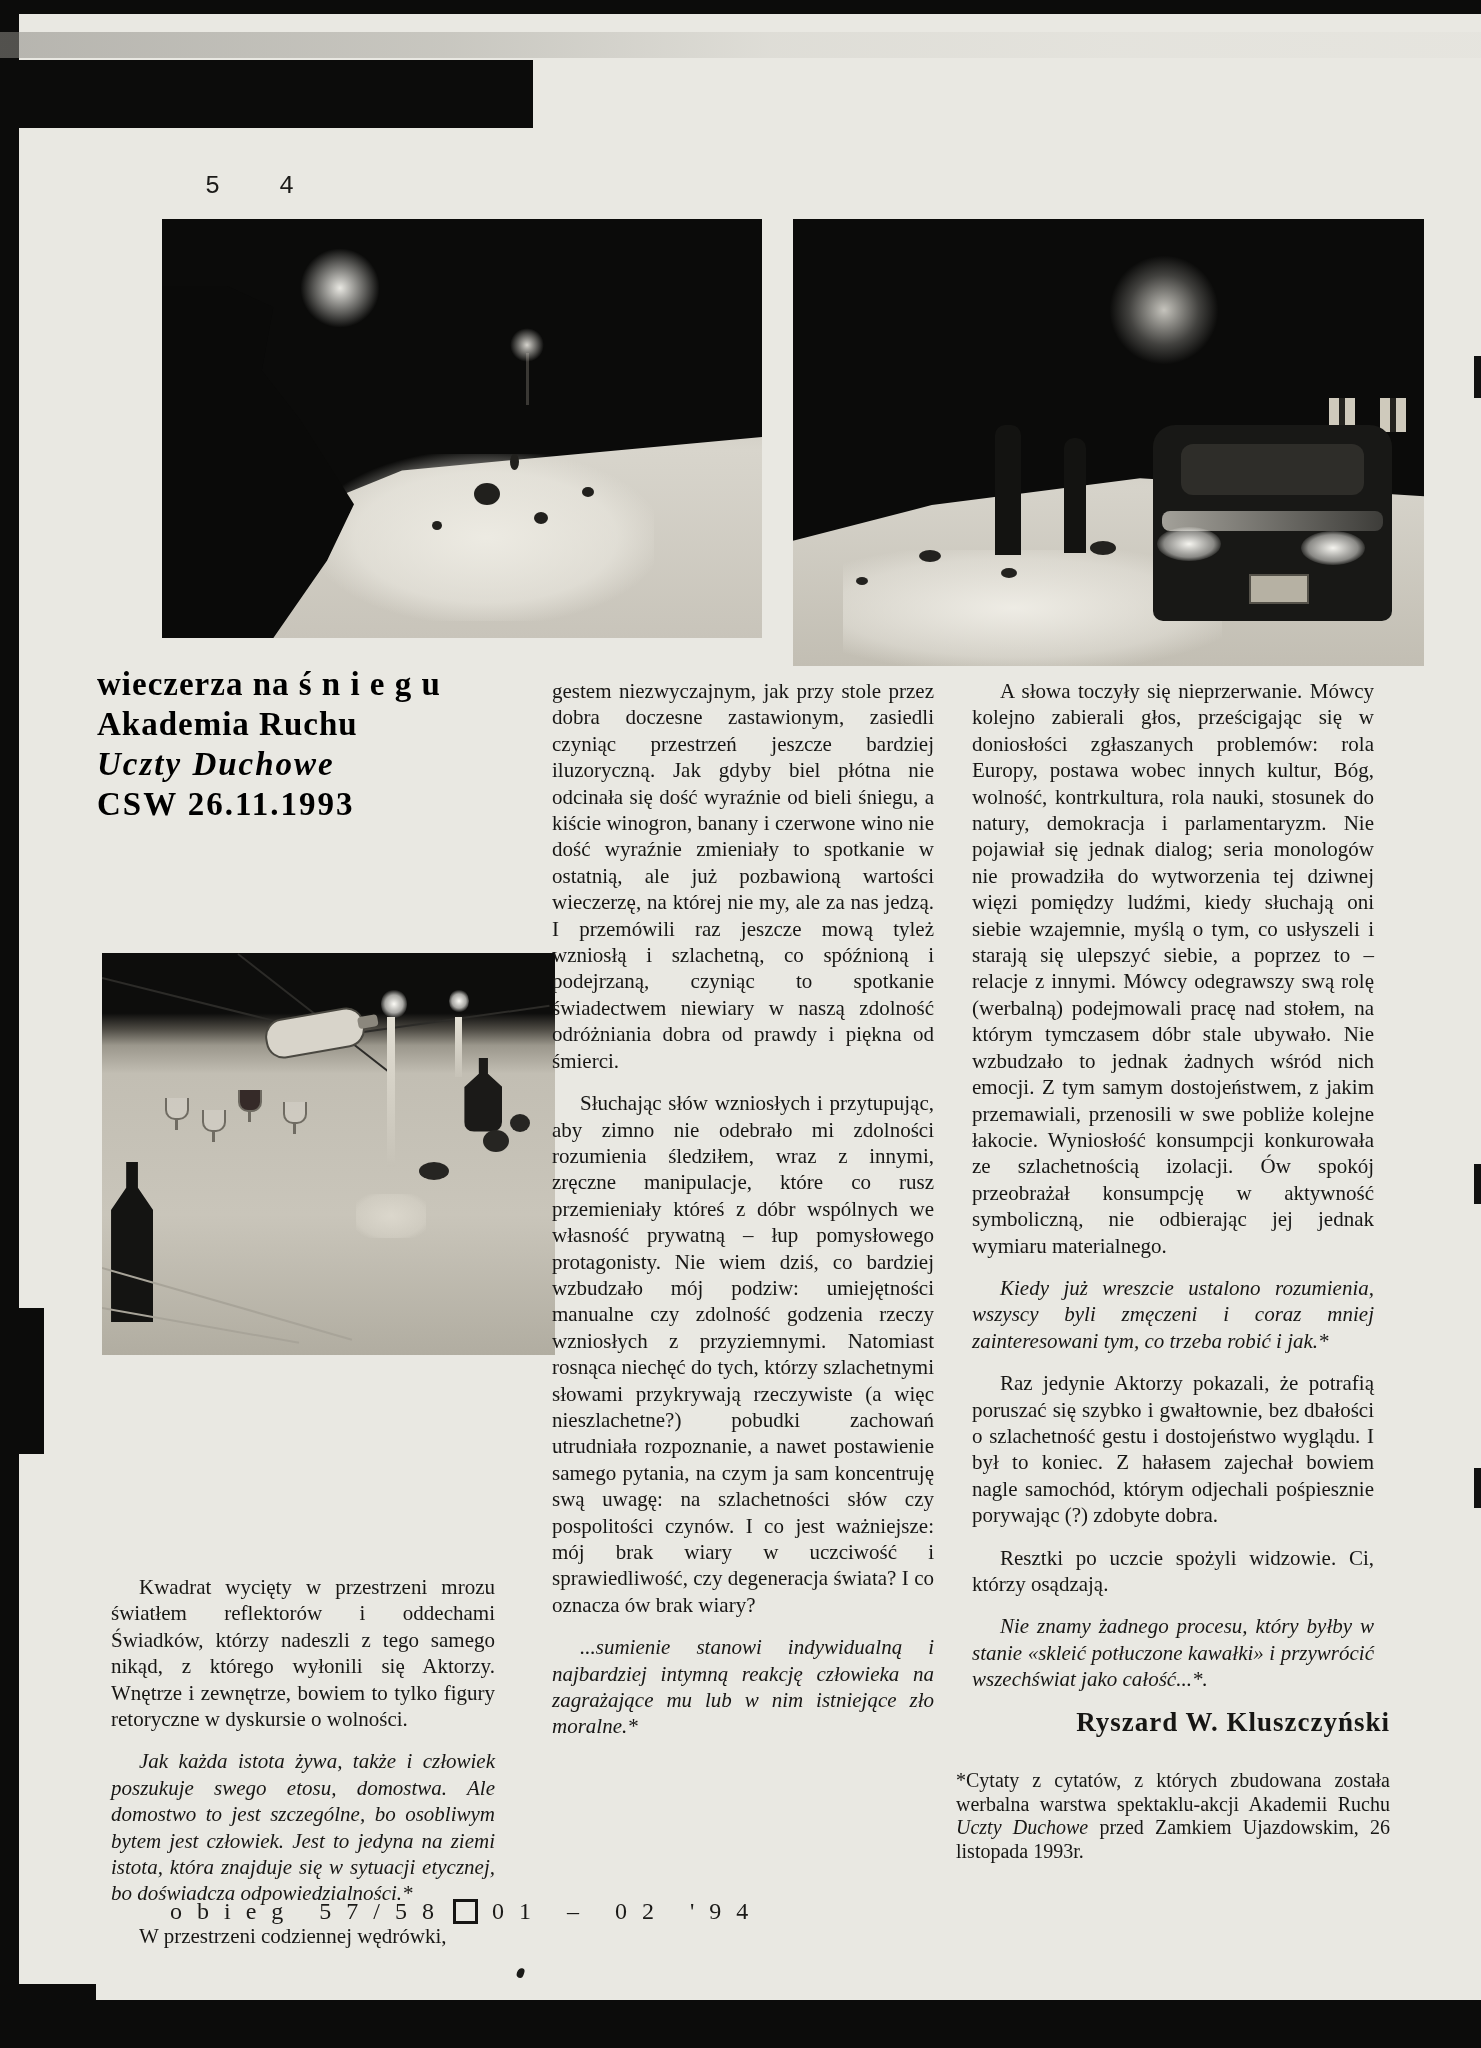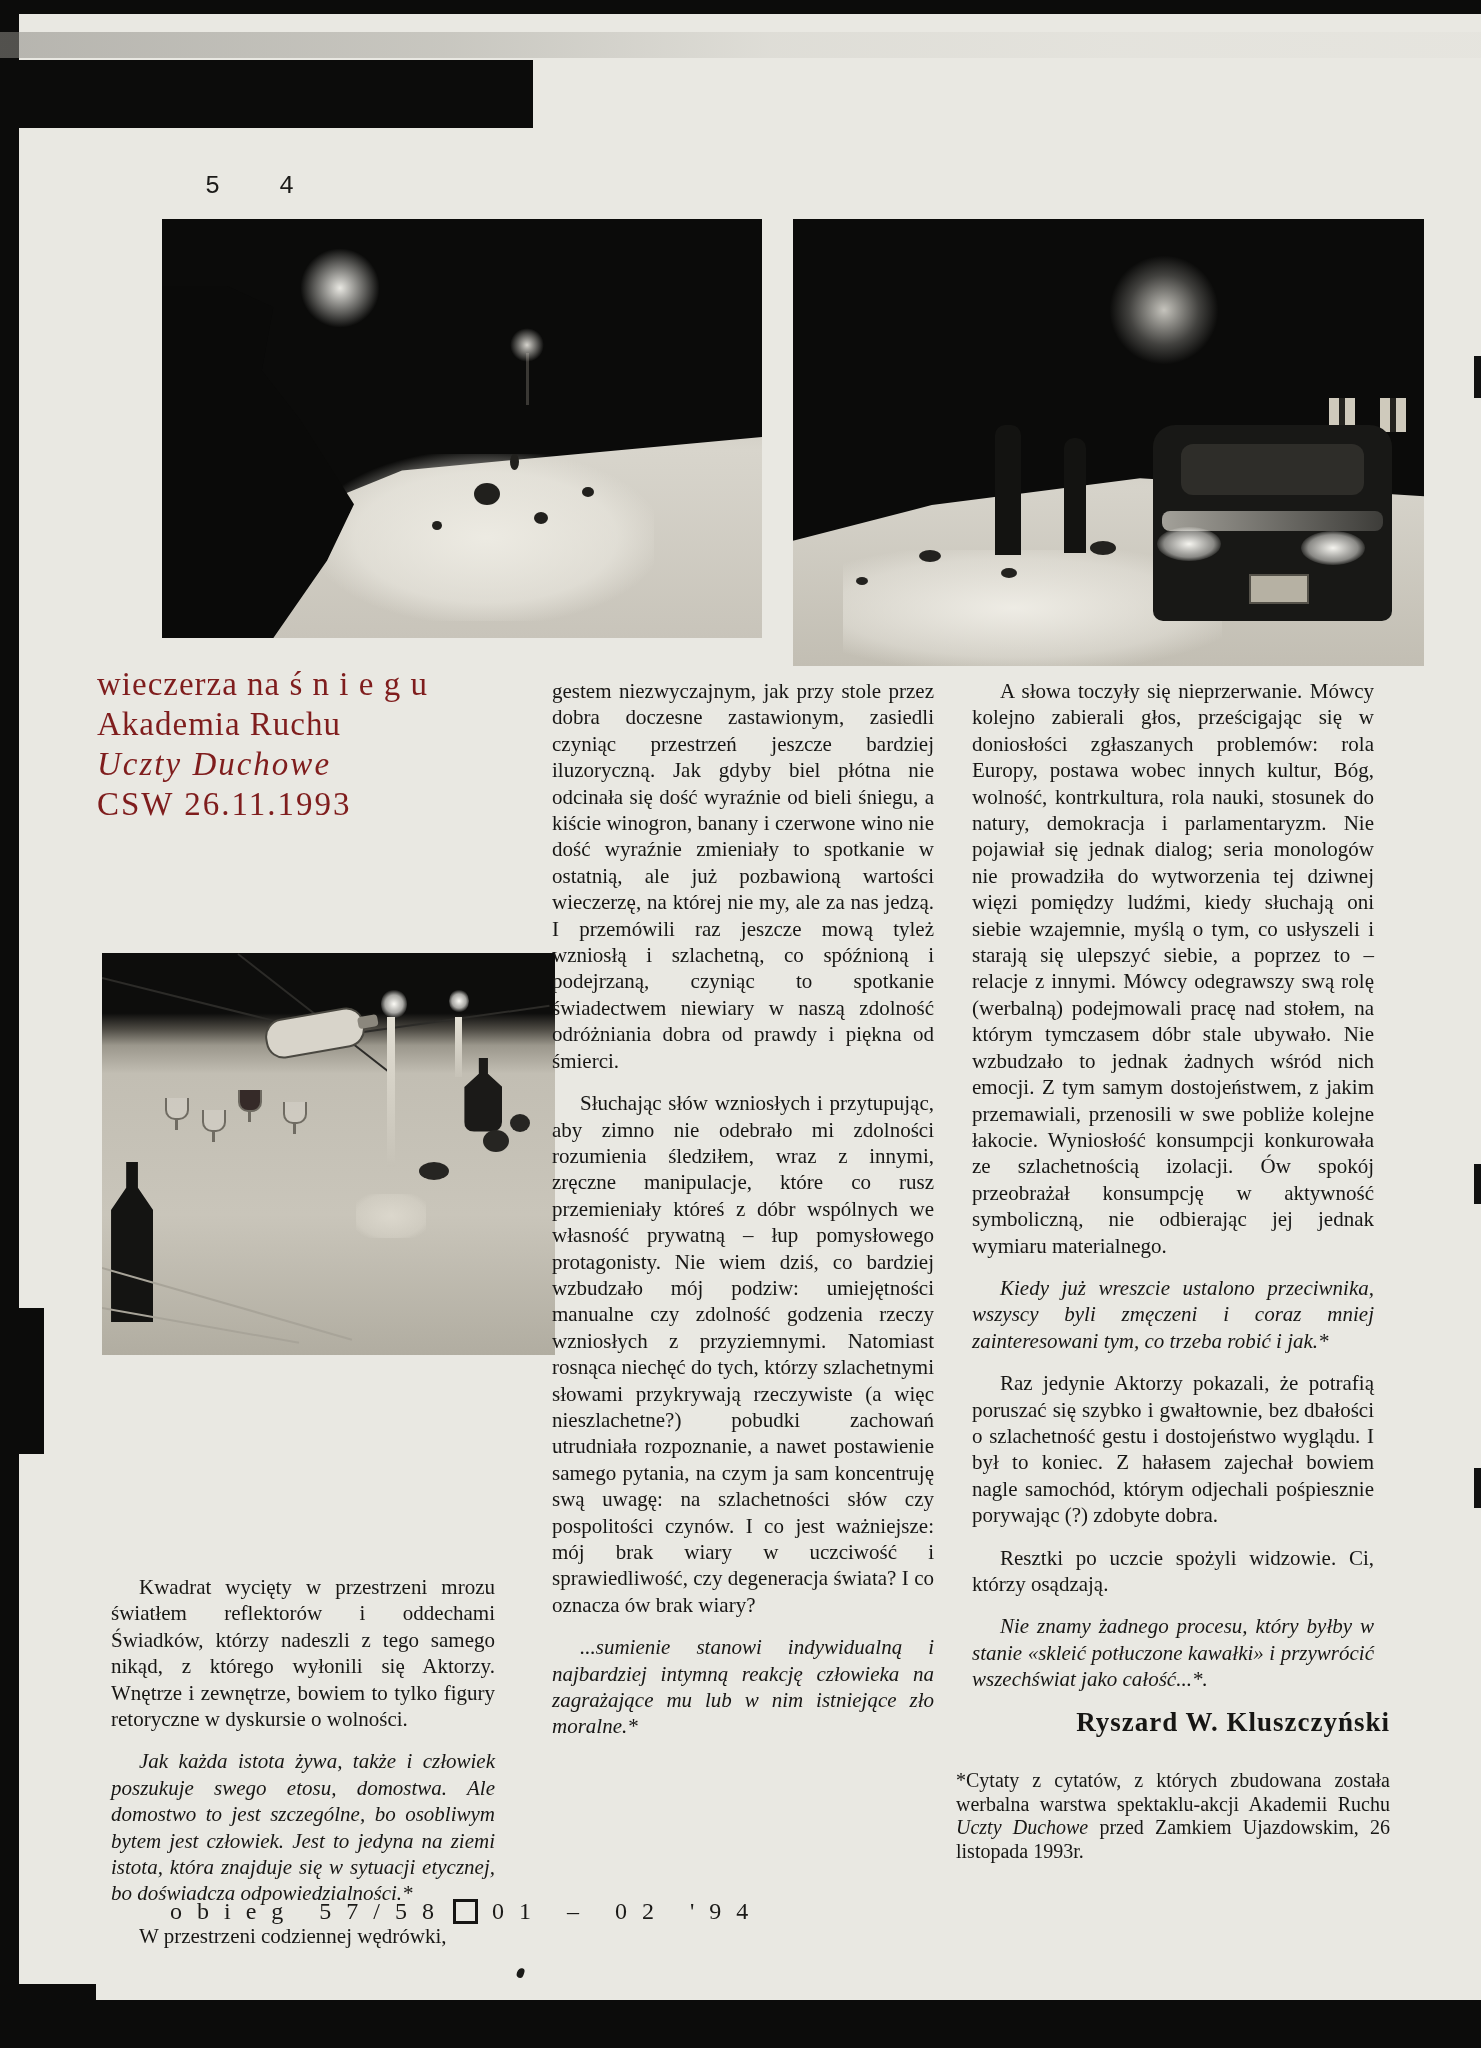--- a/index.html
+++ b/index.html
@@ -67,21 +67,21 @@
   .p3-glass:after{content:"";position:absolute;left:8px;top:20px;width:3px;height:12px;background:#6f6b62;}
   .p3-glass.wine{background:#352a28;}
   .p3-flame{position:absolute;width:26px;height:30px;background:radial-gradient(circle,#fbfaf5 0%,rgba(251,250,245,.65) 45%,rgba(251,250,245,0) 72%);border-radius:50%;}
   .p3-stem{position:absolute;width:8px;background:linear-gradient(180deg,#e2ded3,#c6c2b7);}
   .p3-base{position:absolute;left:56%;top:60%;width:70px;height:44px;background:radial-gradient(ellipse,#dbd7cc 0%,rgba(219,215,204,.4) 70%,rgba(219,215,204,0) 85%);}
   .p3-carafe{position:absolute;left:80%;top:26%;width:38px;height:74px;background:#1b1a18;border-radius:6px 6px 10px 10px;clip-path:polygon(38% 0,62% 0,62% 22%,100% 40%,100% 100%,0 100%,0 40%,38% 22%);}
   .p3-fruit{position:absolute;background:#262522;border-radius:50%;}
   .p3-line{position:absolute;height:2px;background:#a8a499;transform-origin:left center;}
   
   .title-block{position:absolute;left:97px;top:664px;width:430px;}
-  .title-line{font-weight:normal;font-size:33px;line-height:40px;letter-spacing:1px;color:#7f1d1d;}
+  .title-line{font-weight:bold;font-size:33px;line-height:40px;letter-spacing:1px;color:#000000;}
   .title-line.italic{font-style:italic;letter-spacing:2px;}
   .title-line.date{letter-spacing:2px;}
   
   .col{position:absolute;font-size:21px;line-height:26.4px;color:#171614;}
   .col-left{left:95px;top:1558px;width:416px;}
   .col-middle{left:536px;top:662px;width:414px;}
   .col-right{left:956px;top:662px;width:434px;}
   .para{margin:16px;text-align:justify;}
   .para.indent{text-indent:28px;}
   .para.italic{font-style:italic;}
@@ -187,21 +187,21 @@
 
   <div class="col col-middle">
       <p class="para">gestem niezwyczajnym, jak przy stole przez dobra doczesne zastawionym, zasiedli czyniąc przestrzeń jeszcze bardziej iluzoryczną. Jak gdyby biel płótna nie odcinała się dość wyraźnie od bieli śniegu, a kiście winogron, banany i czerwone wino nie dość wyraźnie zmieniały to spotkanie w ostatnią, ale już pozbawioną wartości wieczerzę, na której nie my, ale za nas jedzą. I przemówili raz jeszcze mową tyleż wzniosłą i szlachetną, co spóźnioną i podejrzaną, czyniąc to spotkanie świadectwem niewiary w naszą zdolność odróżniania dobra od prawdy i piękna od śmierci.</p>
       <p class="para indent">Słuchając słów wzniosłych i przytupując, aby zimno nie odebrało mi zdolności rozumienia śledziłem, wraz z innymi, zręczne manipulacje, które co rusz przemieniały któreś z dóbr wspólnych we własność prywatną – łup pomysłowego protagonisty. Nie wiem dziś, co bardziej wzbudzało mój podziw: umiejętności manualne czy zdolność godzenia rzeczy wzniosłych z przyziemnymi. Natomiast rosnąca niechęć do tych, którzy szlachetnymi słowami przykrywają rzeczywiste (a więc nieszlachetne?) pobudki zachowań utrudniała rozpoznanie, a nawet postawienie samego pytania, na czym ja sam koncentruję swą uwagę: na szlachetności słów czy pospolitości czynów. I co jest ważniejsze: mój brak wiary w uczciwość i sprawiedliwość, czy degeneracja świata? I co oznacza ów brak wiary?</p>
       <p class="para italic indent">...sumienie stanowi indywidualną i najbardziej intymną reakcję człowieka na zagrażające mu lub w nim istniejące zło moralne.*</p>
     </div>
 
   <div class="col col-right">
     <div>
         <p class="para indent">A słowa toczyły się nieprzerwanie. Mówcy kolejno zabierali głos, prześcigając się w doniosłości zgłaszanych problemów: rola Europy, postawa wobec innych kultur, Bóg, wolność, kontrkultura, rola nauki, stosunek do natury, demokracja i parlamentaryzm. Nie pojawiał się jednak dialog; seria monologów nie prowadziła do wytworzenia tej dziwnej więzi pomiędzy ludźmi, kiedy słuchają oni siebie wzajemnie, myślą o tym, co usłyszeli i starają się ulepszyć siebie, a poprzez to – relacje z innymi. Mówcy odegrawszy swą rolę (werbalną) podejmowali pracę nad stołem, na którym tymczasem dóbr stale ubywało. Nie wzbudzało to jednak żadnych wśród nich emocji. Z tym samym dostojeństwem, z jakim przemawiali, przenosili w swe pobliże kolejne łakocie. Wyniosłość konsumpcji konkurowała ze szlachetnością izolacji. Ów spokój przeobrażał konsumpcję w aktywność symboliczną, nie odbierając jej jednak wymiaru materialnego.</p>
-        <p class="para italic indent">Kiedy już wreszcie ustalono przeciwnika, wszyscy byli zmęczeni i coraz mniej zainteresowani tym, co trzeba robić i jak.*</p>
+        <p class="para italic indent">Kiedy już wreszcie ustalono rozumienia, wszyscy byli zmęczeni i coraz mniej zainteresowani tym, co trzeba robić i jak.*</p>
         <p class="para indent">Raz jedynie Aktorzy pokazali, że potrafią poruszać się szybko i gwałtownie, bez dbałości o szlachetność gestu i dostojeństwo wyglądu. I był to koniec. Z hałasem zajechał bowiem nagle samochód, którym odjechali pośpiesznie porywając (?) zdobyte dobra.</p>
         <p class="para indent">Resztki po uczcie spożyli widzowie. Ci, którzy osądzają.</p>
         <p class="para italic indent">Nie znamy żadnego procesu, który byłby w stanie «skleić potłuczone kawałki» i przywrócić wszechświat jako całość...*.</p>
       </div>
     <div class="author-line">Ryszard W. Kluszczyński</div>
     <p class="footnote"><span>*Cytaty z cytatów, z których zbudowana została werbalna warstwa spektaklu-akcji Akademii Ruchu </span><span style="font-style:italic">Uczty Duchowe</span><span> przed Zamkiem Ujazdowskim, 26 listopada 1993r.</span></p>
   </div>
 
   <div class="footer">
     <span class="seg">obieg 57/58</span>

